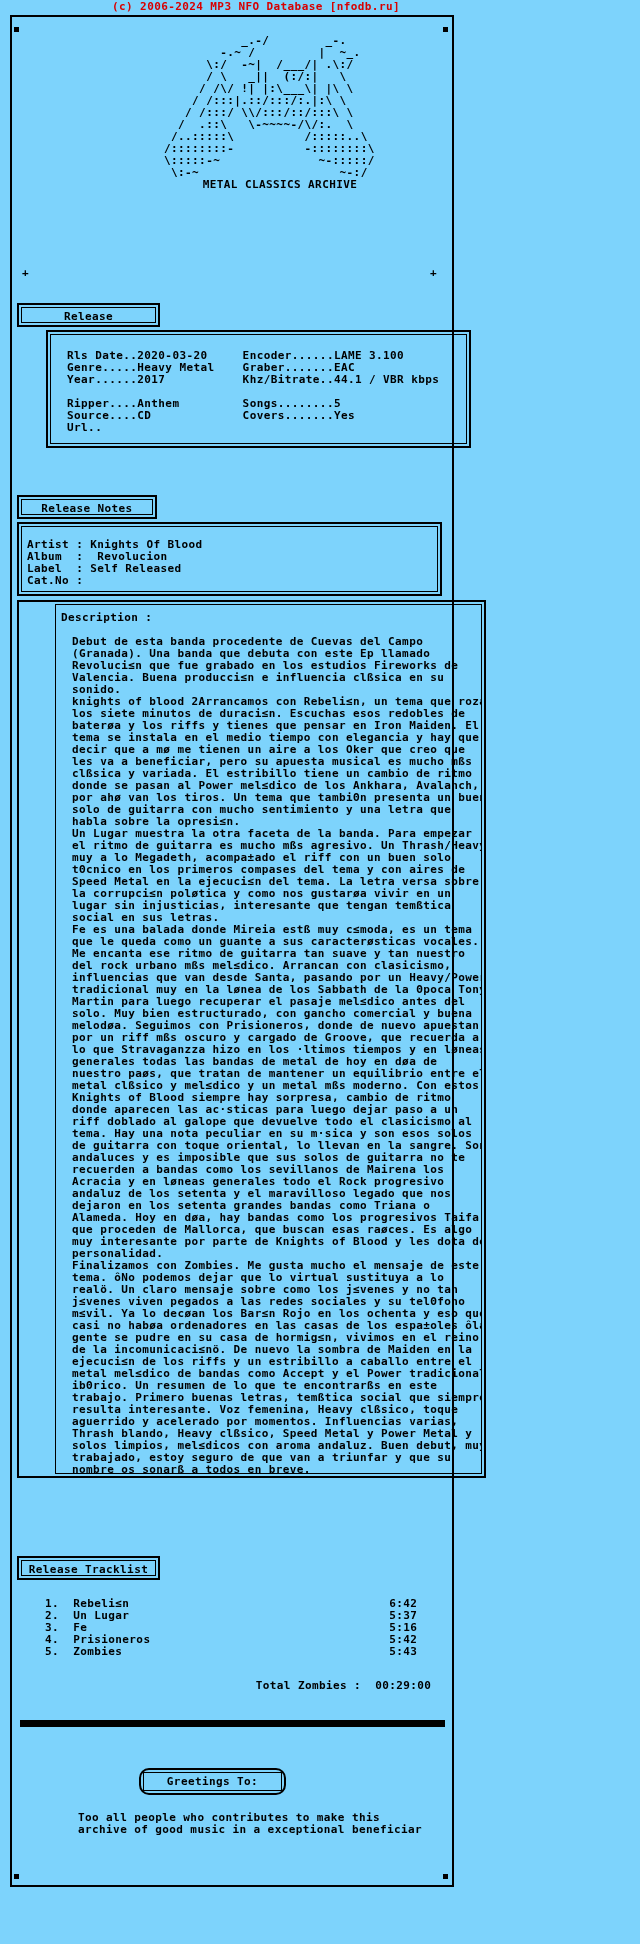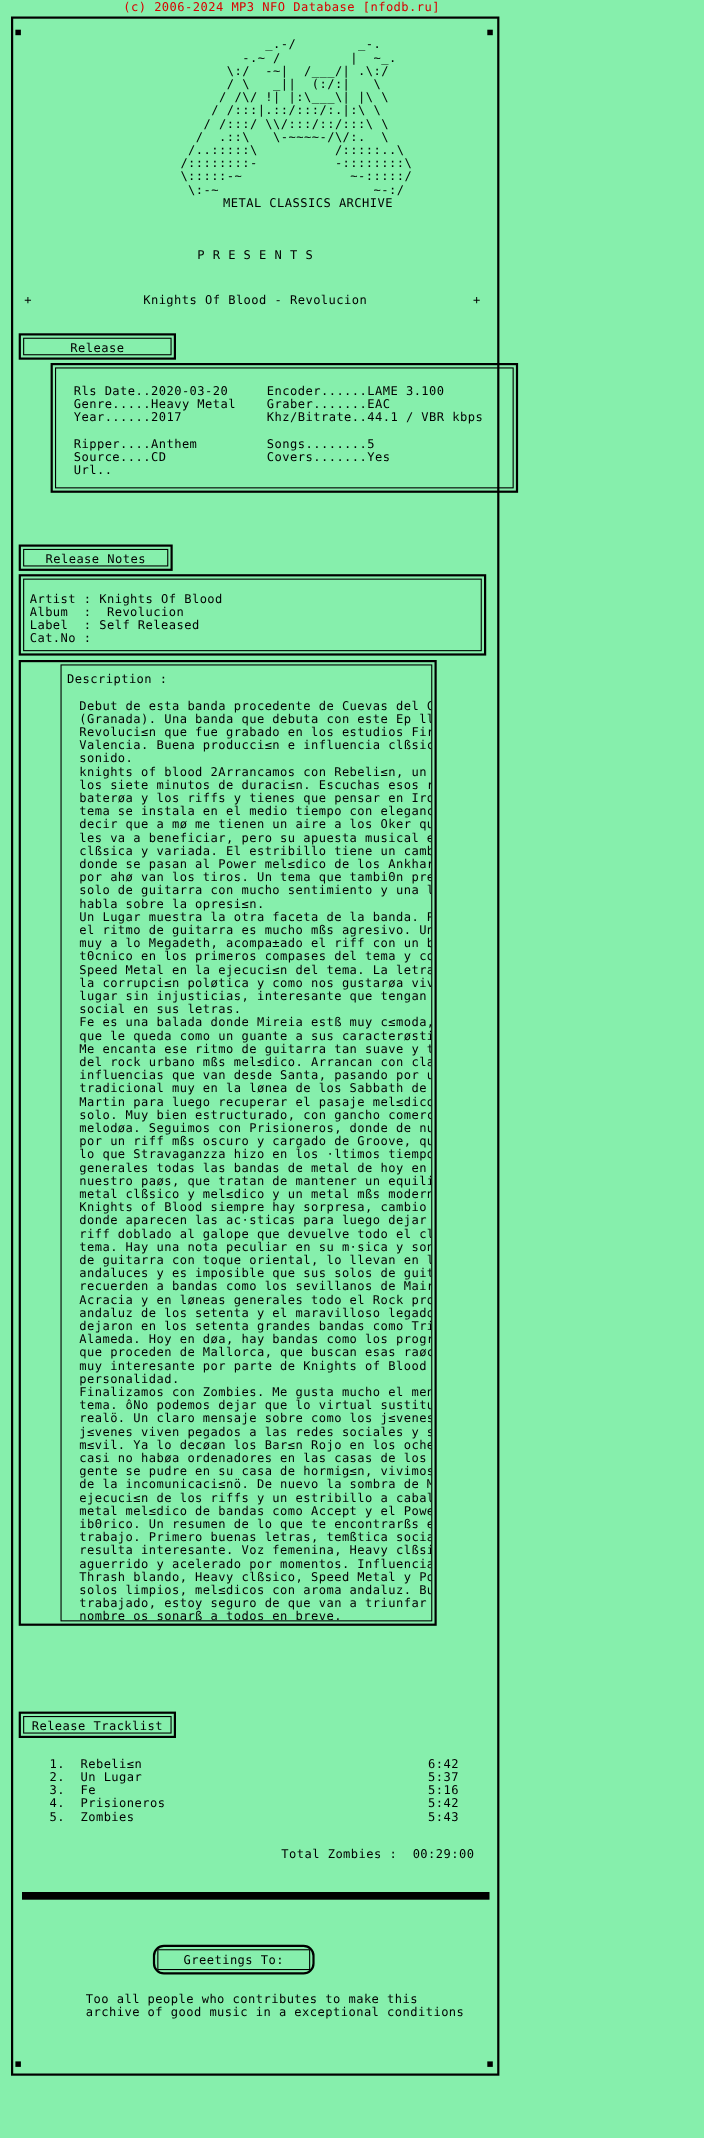--- a/index.html
+++ b/index.html
@@ -1,17 +1,17 @@
 <!DOCTYPE html>
 <html><head>
 <meta charset="utf-8">
 <style>
   html,body{margin:0;padding:0;background:#fff;}
-  .page{position:relative;width:640px;height:1944px;background:#86efac;overflow:hidden;
-        font-family:"DejaVu Sans Mono",monospace;font-weight:normal;color:#000;
+  .page{position:relative;width:640px;height:1944px;background:#7dd3fc;overflow:hidden;
+        font-family:"DejaVu Sans Mono",monospace;font-weight:bold;color:#000;
         font-size:11px;line-height:12px;letter-spacing:0.4px;}
   pre{margin:0;font:inherit;letter-spacing:inherit;}
   .abs{position:absolute;}
   .red{color:#d80000;}
   .center{text-align:center;}
   .outer-box{position:absolute;left:10px;top:15px;width:444px;height:1872px;
              border:2px solid #000;box-sizing:border-box;}
   .corner{position:absolute;width:5px;height:5px;background:#000;}
   .dbox{position:absolute;border:2px solid #000;padding:2px;box-sizing:border-box;}
   .dbox-in{border:1px solid #000;width:100%;height:100%;box-sizing:border-box;overflow:hidden;}
@@ -38,24 +38,22 @@
      / /\/ !| |:\___\| |\ \
     / /:::|.::/:::/:.|:\ \
    / /:::/ \\/:::/::/:::\ \
   /  .::\   \-~~~~-/\/:.  \
  /..:::::\          /:::::..\
 /::::::::-          -::::::::\
 \:::::-~              ~-:::::/
  \:-~                    ~-:/</pre>
   <div class="abs center" style="left:170px;top:179px;width:220px;">METAL CLASSICS ARCHIVE</div>
 
-  <div class="abs center" style="left:0;top:226px;width:464px;">P R E S E N T S</div>
 
   <div class="abs" style="left:22px;top:267px;">+</div>
-  <div class="abs center" style="left:0;top:267px;width:464px;">Knights Of Blood -  Revolucion</div>
   <div class="abs" style="left:430px;top:267px;">+</div>
 
   <div class="dbox" style="left:17px;top:303px;width:143px;height:24px;">
     <div class="dbox-in">
         <span class="tab-label">Release Information</span>
       </div>
   </div>
   <div class="dbox" style="left:17px;top:330px;width:425px;height:118px;margin-left:29px;">
     <div class="dbox-in" style="padding:15px 0 0 2px;">
       <pre>  Rls Date..2020-03-20     Encoder......LAME 3.100
@@ -75,21 +73,21 @@
   </div>
   <div class="dbox" style="left:17px;top:522px;width:425px;height:74px;">
     <div class="dbox-in" style="padding:12px 0 0 5px;">
       <pre>Artist : Knights Of Blood
 Album  :  Revolucion
 Label  : Self Released
 Cat.No :</pre>
     </div>
   </div>
 
-  <div class="dbox" style="left:17px;top:600px;width:380px;height:878px;padding-left:36px;">
+  <div class="dbox" style="left:17px;top:600px;width:469px;height:878px;padding-left:36px;">
     <div class="dbox-in" style="padding:7px 0 0 2px;">
       <div style="padding-left:3px;">Description :</div>
       <div style="height:12px;"></div>
       <pre>  Debut de esta banda procedente de Cuevas del Campo
   (Granada). Una banda que debuta con este Ep llamado
   Revoluci≤n que fue grabado en los estudios Fireworks de
   Valencia. Buena producci≤n e influencia clßsica en su
   sonido.
   knights of blood 2Arrancamos con Rebeli≤n, un tema que roza
   los siete minutos de duraci≤n. Escuchas esos redobles de
@@ -172,15 +170,15 @@
   <pre class="abs" style="left:24px;top:1680px;">                                 Total Zombies :  00:29:00</pre>
 
   <div class="bar" style="left:20px;top:1720px;width:425px;height:7px;"></div>
 
   <div class="dbox" style="left:139px;top:1768px;width:147px;height:27px;border-radius:10px;">
     <div class="dbox-in">
         <span class="tab-label">Greetings To:</span>
       </div>
   </div>
   <pre class="abs" style="left:78px;top:1812px;">Too all people who contributes to make this
-archive of good music in a exceptional conditions</pre>
+archive of good music in a exceptional beneficiar</pre>
 
 </div>
 
 </body></html>

